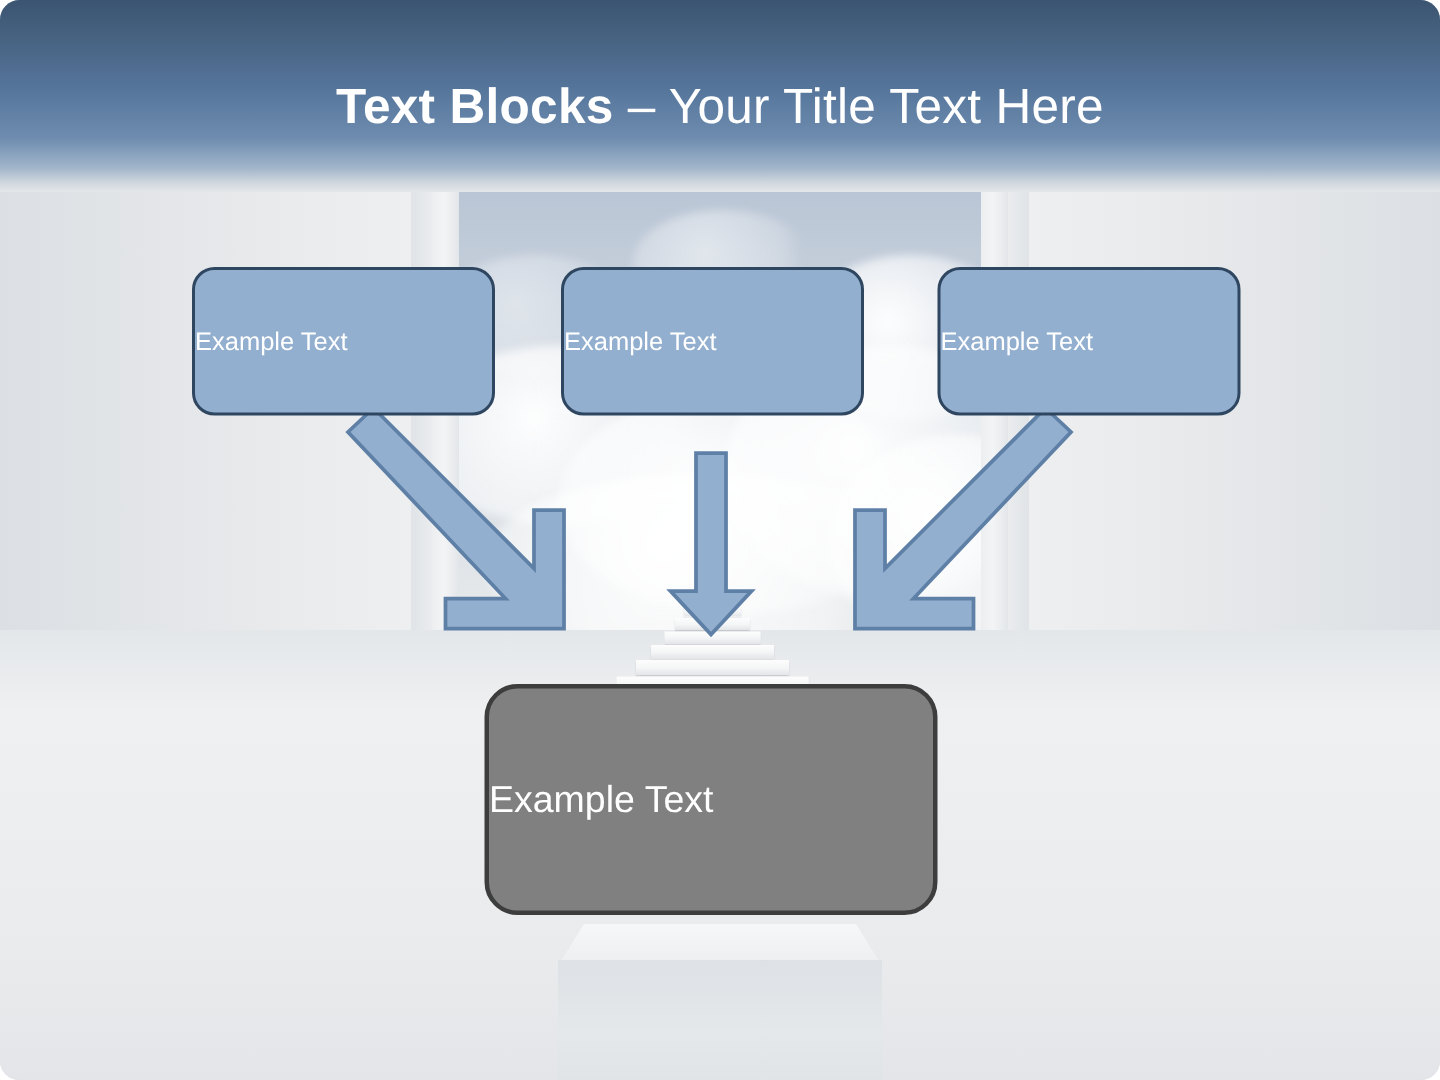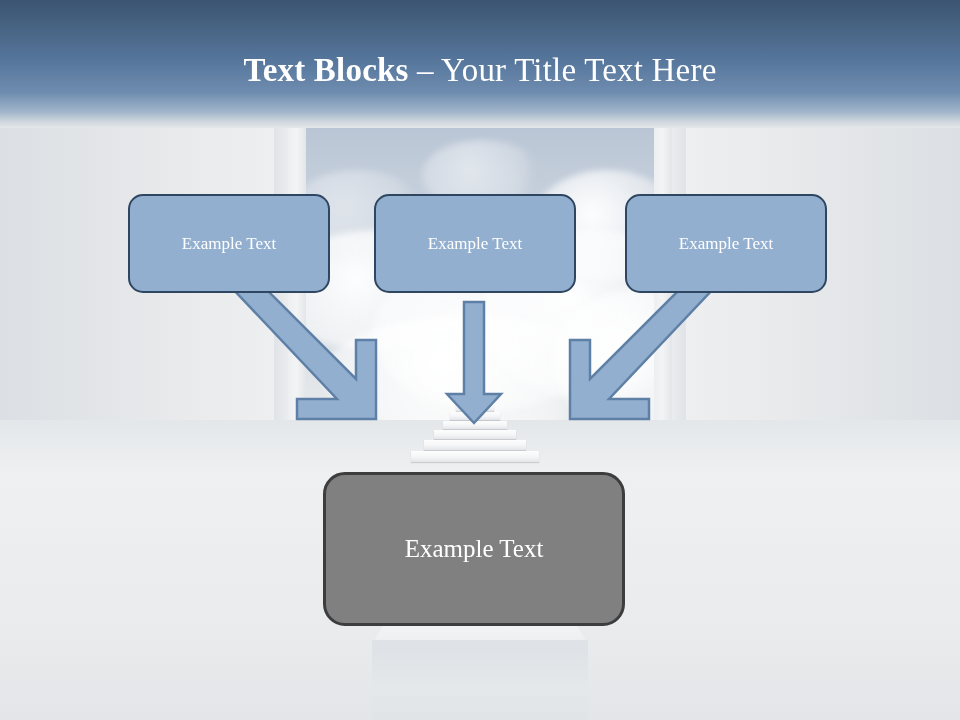--- a/index.html
+++ b/index.html
@@ -6,22 +6,23 @@
     margin: 0;
     padding: 0;
     background: #ffffff;
   }
   #slide {
     position: relative;
     width: 960px;
     height: 720px;
     overflow: hidden;
     background: #e9ebed;
-    font-family: Liberation Serif, serif;
+    font-family: Liberation Sans, sans-serif;
     user-select: none;
+    border-radius: 13px;
   }
 
   
   .bg-room {
     position: absolute;
     left: 0; top: 104px;
     width: 960px; height: 616px;
     background:
       linear-gradient(to bottom, #dfe3e7 0%, #e9ebed 28%, #eceef0 60%, #e6e8ea 100%);
   }
@@ -125,23 +126,22 @@
   }
   .title-strong { font-weight: bold; }
   .title-light  { font-weight: normal; }
 
   
   .node {
     position: absolute;
     box-sizing: border-box;
     display: flex;
     align-items: center;
-    justify-content: center;
+    justify-content: flex-start;
     color: #ffffff;
-    margin-top: 16px;
   }
   .node-top {
     background: #93afcf;
     border: 2.5px solid #2f4661;
     border-radius: 15px;
     font-size: 17px;
     width: 202px;
     height: 99px;
     top: 178px;
   }

